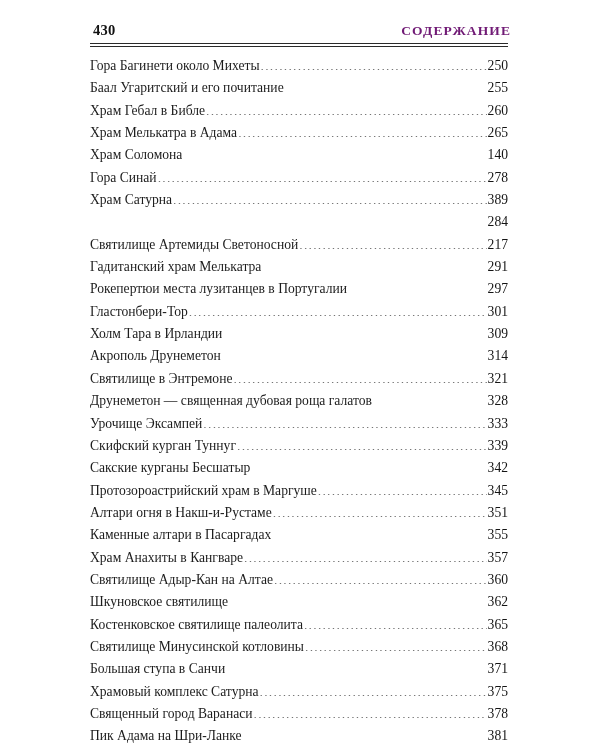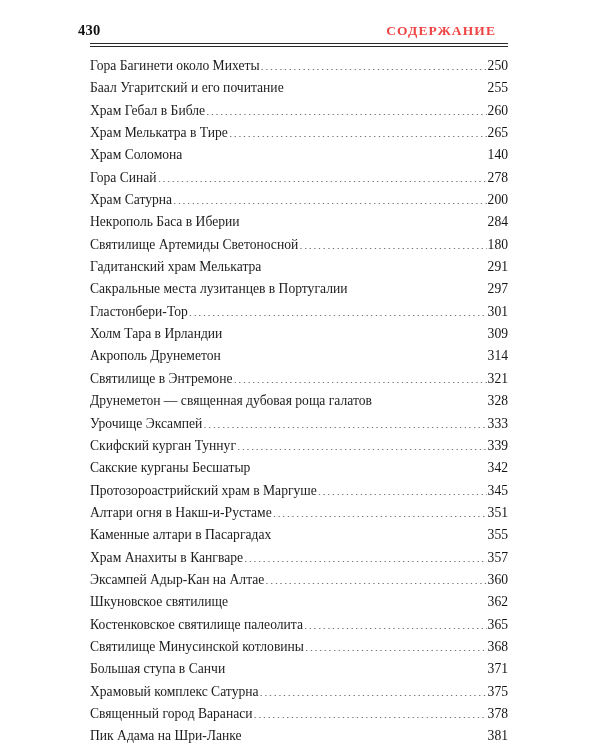--- a/index.html
+++ b/index.html
@@ -20,38 +20,38 @@
     position: relative;
     width: 600px;
     height: 750px;
     box-sizing: border-box;
     padding: 0;
   }
 
   
   .running-head {
     position: absolute;
-    left: 78px;
+    left: 93px;
     top: 22px;
     width: 418px;
     display: flex;
     align-items: baseline;
     justify-content: space-between;
   }
   .folio {
     font-weight: bold;
     font-size: 14.5px;
     letter-spacing: 0.2px;
     color: #111111;
   }
   .head-title {
     font-weight: bold;
     font-size: 13.5px;
     letter-spacing: 1.1px;
-    color: #ef4444;
+    color: #701a75;
   }
 
   .rule-group {
     position: absolute;
     left: 90px;
     top: 43px;
     width: 418px;
   }
   .rule {
     width: 100%;
@@ -140,56 +140,55 @@
         <span class="entry-title">Баал Угаритский и его почитание</span>
         <span class="leader"></span>
         <span class="entry-page">255</span>
       </div>
       <div class="toc-entry">
         <span class="entry-title">Храм Гебал в Библе</span>
         <span class="leader"></span>
         <span class="entry-page">260</span>
       </div>
       <div class="toc-entry">
-        <span class="entry-title">Храм Мелькатра в Тире</span>
+        <span class="entry-title">Храм Мелькатра в Адама</span>
         <span class="leader"></span>
         <span class="entry-page">265</span>
       </div>
       <div class="toc-entry">
         <span class="entry-title">Храм Соломона</span>
         <span class="leader"></span>
         <span class="entry-page">140</span>
       </div>
       <div class="toc-entry">
         <span class="entry-title">Гора Синай</span>
         <span class="leader"></span>
         <span class="entry-page">278</span>
       </div>
       <div class="toc-entry">
         <span class="entry-title">Храм Сатурна</span>
         <span class="leader"></span>
-        <span class="entry-page">200</span>
-      </div>
-      <div class="toc-entry">
-        <span class="entry-title">Некрополь Баса в Иберии</span>
+        <span class="entry-page">389</span>
+      </div>
+      <div class="toc-entry">
         <span class="leader"></span>
         <span class="entry-page">284</span>
       </div>
       <div class="toc-entry">
         <span class="entry-title">Святилище Артемиды Светоносной</span>
         <span class="leader"></span>
-        <span class="entry-page">180</span>
+        <span class="entry-page">217</span>
       </div>
       <div class="toc-entry">
         <span class="entry-title">Гадитанский храм Мелькатра</span>
         <span class="leader"></span>
         <span class="entry-page">291</span>
       </div>
       <div class="toc-entry">
-        <span class="entry-title">Сакральные места лузитанцев в Португалии</span>
+        <span class="entry-title">Рокепертюи места лузитанцев в Португалии</span>
         <span class="leader"></span>
         <span class="entry-page">297</span>
       </div>
       <div class="toc-entry">
         <span class="entry-title">Гластонбери-Тор</span>
         <span class="leader"></span>
         <span class="entry-page">301</span>
       </div>
       <div class="toc-entry">
         <span class="entry-title">Холм Тара в Ирландии</span>
@@ -240,21 +239,21 @@
         <span class="entry-title">Каменные алтари в Пасаргадах</span>
         <span class="leader"></span>
         <span class="entry-page">355</span>
       </div>
       <div class="toc-entry">
         <span class="entry-title">Храм Анахиты в Кангваре</span>
         <span class="leader"></span>
         <span class="entry-page">357</span>
       </div>
       <div class="toc-entry">
-        <span class="entry-title">Эксампей Адыр-Кан на Алтае</span>
+        <span class="entry-title">Святилище Адыр-Кан на Алтае</span>
         <span class="leader"></span>
         <span class="entry-page">360</span>
       </div>
       <div class="toc-entry">
         <span class="entry-title">Шкуновское святилище</span>
         <span class="leader"></span>
         <span class="entry-page">362</span>
       </div>
       <div class="toc-entry">
         <span class="entry-title">Костенковское святилище палеолита</span>

